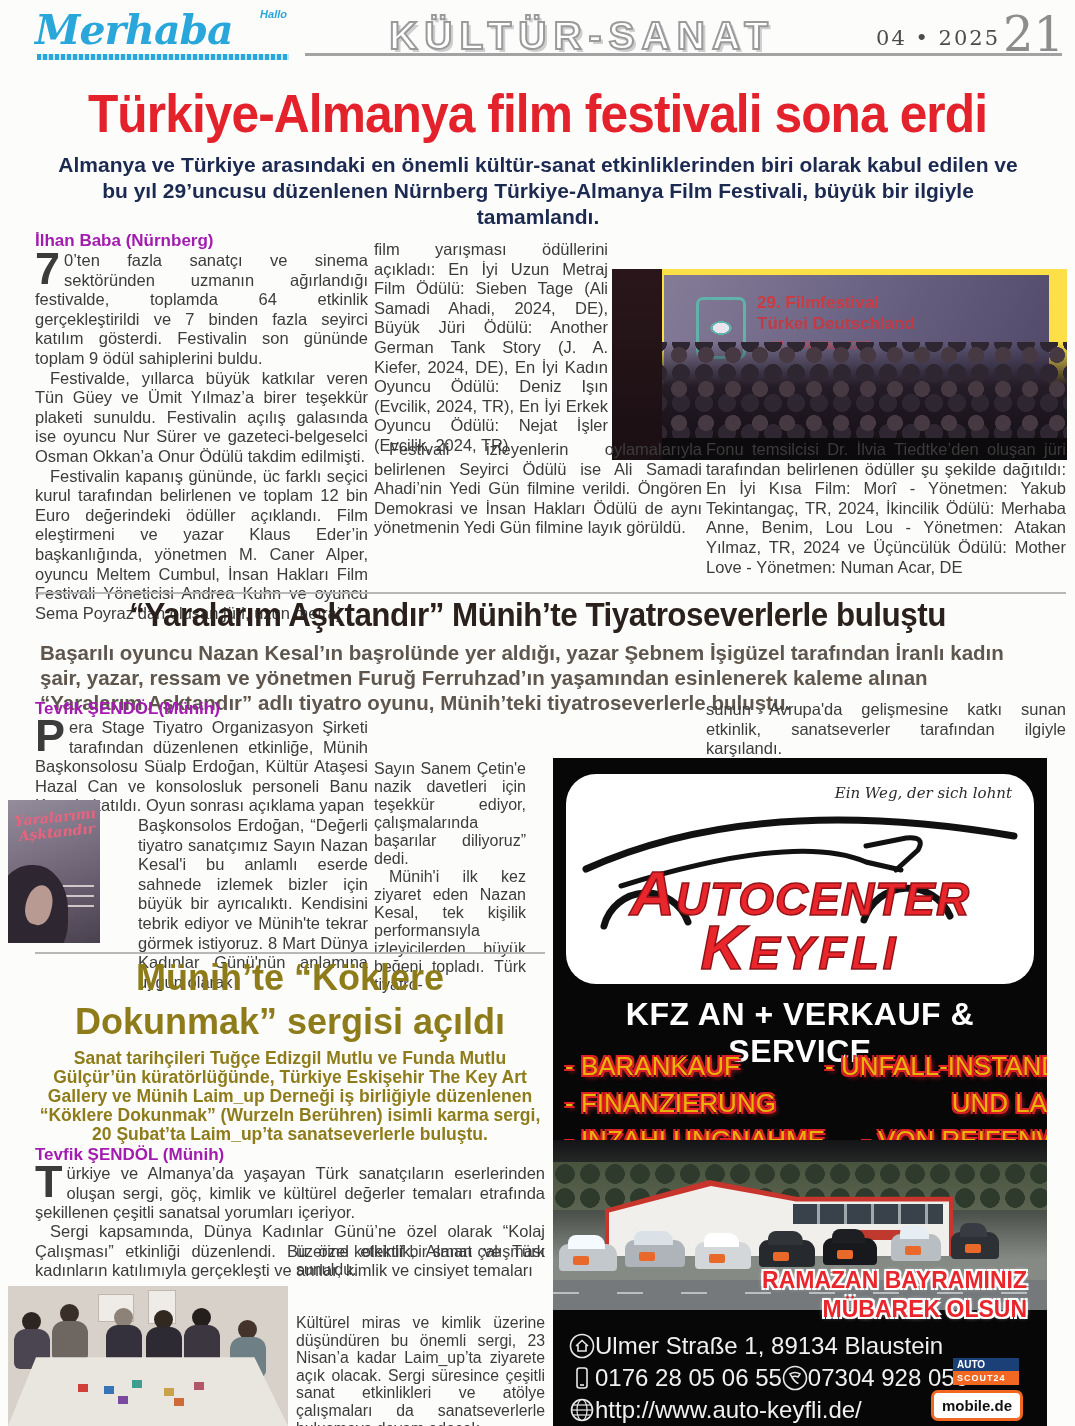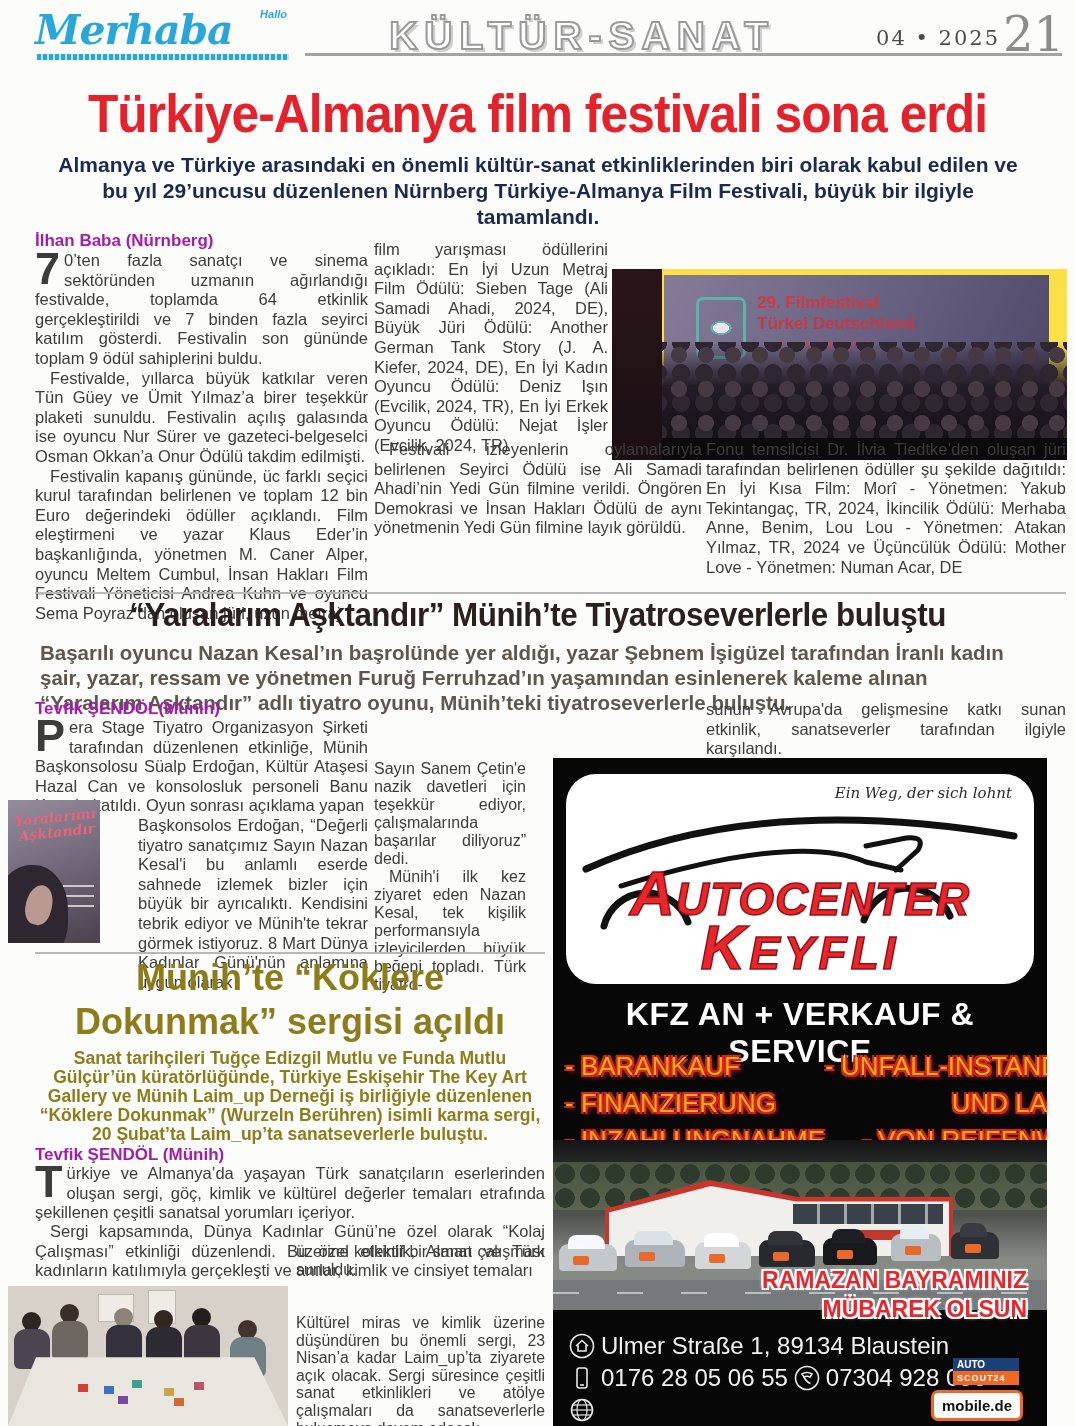--- a/index.html
+++ b/index.html
@@ -129,21 +129,21 @@
   .car{position:absolute;height:27px;border-radius:9px 11px 4px 4px;}
   .car::before{content:"";position:absolute;left:9px;top:-9px;right:12px;height:14px;
       border-radius:8px 10px 0 0;background:inherit;filter:brightness(1.25);}
   .car::after{content:"";position:absolute;left:14px;bottom:6px;width:16px;height:9px;
       background:#e8692a;border-radius:2px;}
   
   .ad-greet{position:absolute;right:20px;top:508px;text-align:right;font-size:23px;
      font-weight:900;color:#e8262b;line-height:29px;
      text-shadow:-2px -2px 0 #fff,2px -2px 0 #fff,-2px 2px 0 #fff,2px 2px 0 #fff,0 0 5px #fff;}
   .ad-contact{position:absolute;left:16px;top:572px;width:462px;color:#f0f0f0;}
-  .ad-row{display:flex;align-items:center;gap:6px;height:32px;font-size:24px;}
+  .ad-row{display:flex;align-items:center;gap:0;height:32px;font-size:24px;}
   .ad-ic{flex:0 0 26px;}
   .scout{position:absolute;right:28px;top:600px;width:66px;height:27px;font-weight:bold;}
   .scout-a{display:block;background:#1b3f77;color:#fff;font-size:10px;line-height:13px;
            padding-left:4px;}
   .scout-b{display:block;background:#f26822;color:#fff;font-size:9px;line-height:14px;
            padding-left:4px;letter-spacing:1px;}
   .mobilede{position:absolute;right:24px;top:632px;width:86px;height:25px;background:#fff;
      border:3px solid #f26822;border-radius:7px;color:#111;font-size:15px;font-weight:bold;
      text-align:center;line-height:25px;}
 </style>
@@ -334,20 +334,21 @@
         <span>07304 928 056</span>
       </div>
       <div class="ad-row">
         <svg class="ad-ic" width="26" height="26" viewBox="0 0 26 26">
           <circle cx="13" cy="13" r="10.5" fill="none" stroke="#e8e8e8" stroke-width="1.6"></circle>
           <ellipse cx="13" cy="13" rx="5" ry="10.5" fill="none" stroke="#e8e8e8" stroke-width="1.2"></ellipse>
           <line x1="2.5" y1="13" x2="23.5" y2="13" stroke="#e8e8e8" stroke-width="1.2"></line>
           <line x1="4" y1="8" x2="22" y2="8" stroke="#e8e8e8" stroke-width="1.2"></line>
           <line x1="4" y1="18" x2="22" y2="18" stroke="#e8e8e8" stroke-width="1.2"></line>
         </svg>
+        <span>http://www.auto-keyfli.de/</span>
       </div>
     </div>
 
     <div class="scout">
       <span class="scout-a">AUTO</span>
       <span class="scout-b">SCOUT24</span>
     </div>
     <div class="mobilede">mobile.de</div>
   </div>
 

